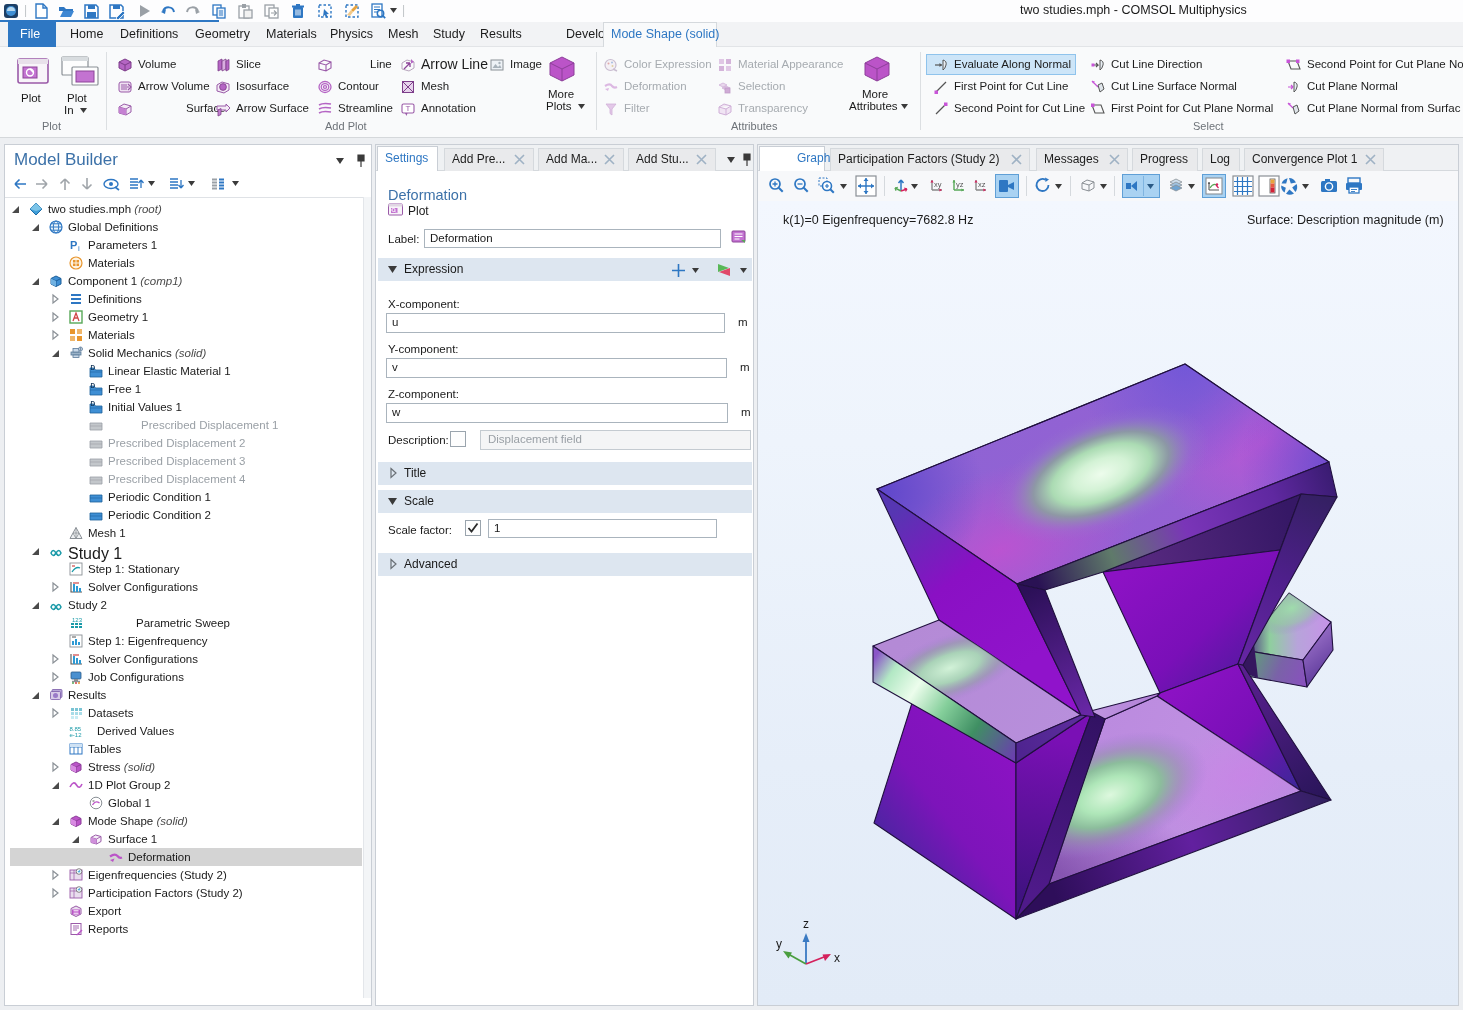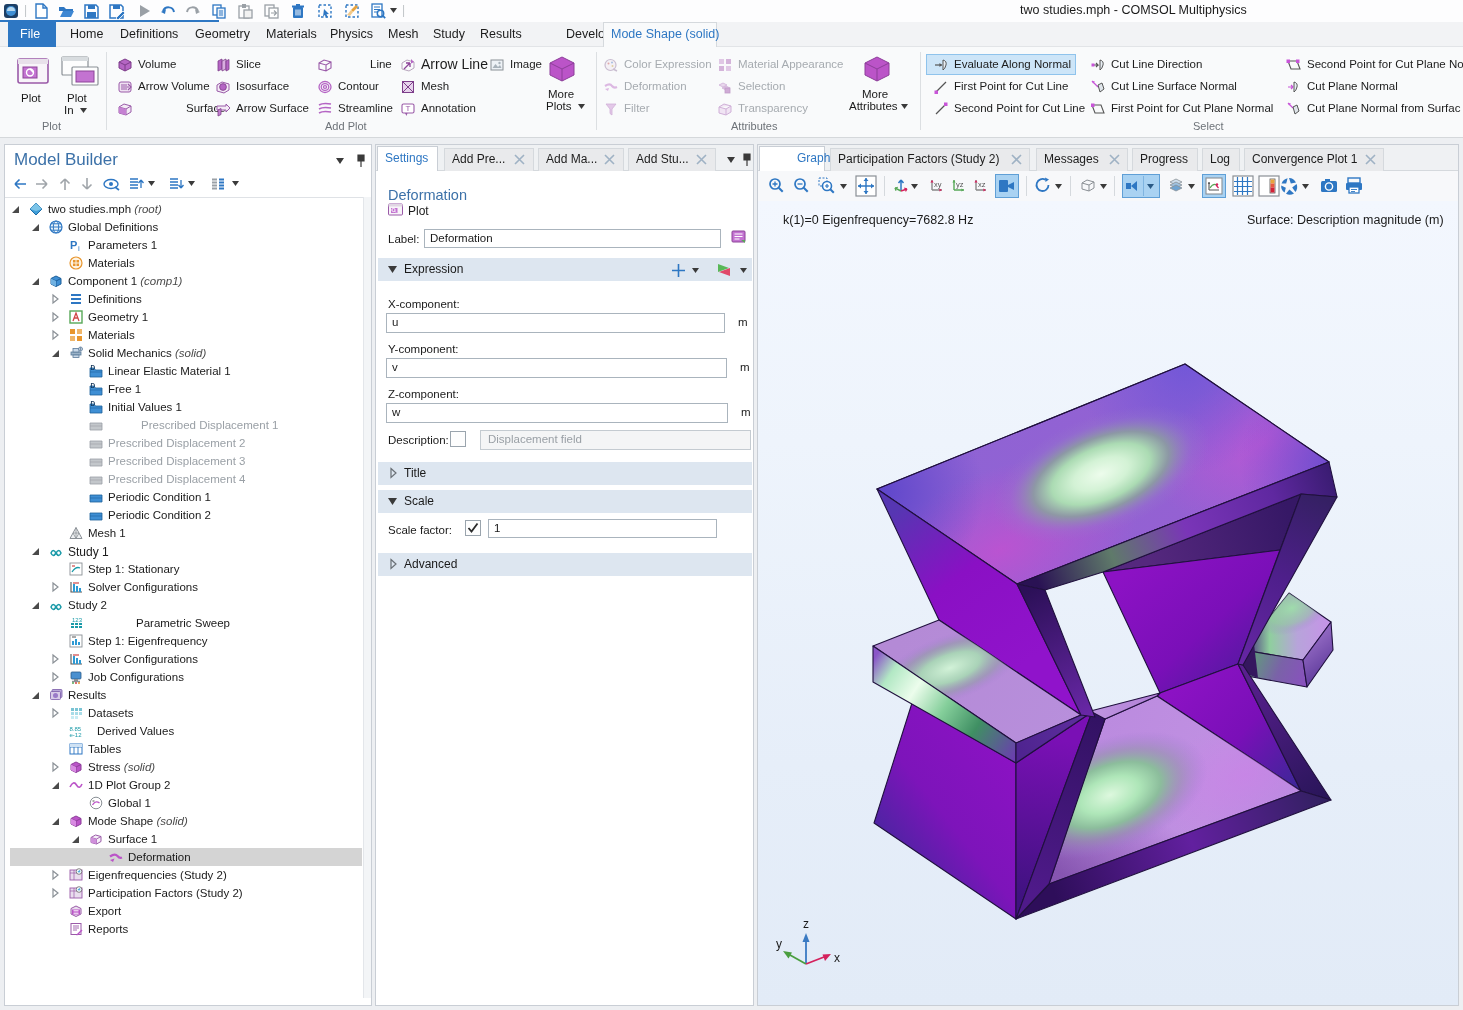--- a/index.html
+++ b/index.html
@@ -476,21 +476,21 @@
     <path d="M7 1.5 L13 12.5 H1 Z" fill="#eef0f2" stroke="#8a9096" stroke-width="1"></path>
     <path d="M7 1.5 L7 12.5 M4 7 L10 7 M4 7 L7 12.5 M10 7 L7 12.5" stroke="#8a9096" stroke-width="0.8"></path>
   </svg>
 <div class="txt" style="left:88px;top:527px;font-size:11.5px;color:#1a1a1a;">Mesh 1<span style="font-style:italic;color:#4a4a4a;"></span></div>
 <svg class="abs" style="left:32px;top:548px" width="8" height="8" viewBox="0 0 8 8">
     <path d="M7 0 L7 7 L0 7 Z" fill="#4a4a4a"></path>
   </svg>
 <svg class="abs" style="left:49px;top:544px" width="14" height="14" viewBox="0 0 14 14">
     <path d="M2 9 q2 -5 5 0 q3 5 5 0 q-2 -5 -5 0 q-3 5 -5 0 z" fill="none" stroke="#1a9aa8" stroke-width="1.5"></path>
   </svg>
-<div class="txt" style="left:68px;top:545px;font-size:12px;color:#1a1a1a;">Study 1<span style="font-style:italic;color:#4a4a4a;"></span></div>
+<div class="txt" style="left:68px;top:545px;font-size:16px;color:#1a1a1a;">Study 1<span style="font-style:italic;color:#4a4a4a;"></span></div>
 <svg class="abs" style="left:69px;top:562px" width="14" height="14" viewBox="0 0 14 14">
     <rect x="1" y="1" width="12" height="12" fill="#fff" stroke="#8a9096" stroke-width="0.9"></rect>
     <path d="M3 10 q4 -6 8 -4" fill="none" stroke="#1a9aa8" stroke-width="1.3"></path>
     <path d="M3 4 l3 0" stroke="#d04545" stroke-width="1.2"></path>
   </svg>
 <div class="txt" style="left:88px;top:563px;font-size:11.5px;color:#1a1a1a;">Step 1: Stationary<span style="font-style:italic;color:#4a4a4a;"></span></div>
 <svg class="abs" style="left:52px;top:583px" width="8" height="9" viewBox="0 0 8 9">
     <path d="M1 0 L6 4 L1 8 Z" fill="none" stroke="#8a9096" stroke-width="1.2"></path>
   </svg>
 <svg class="abs" style="left:69px;top:580px" width="14" height="14" viewBox="0 0 14 14">

